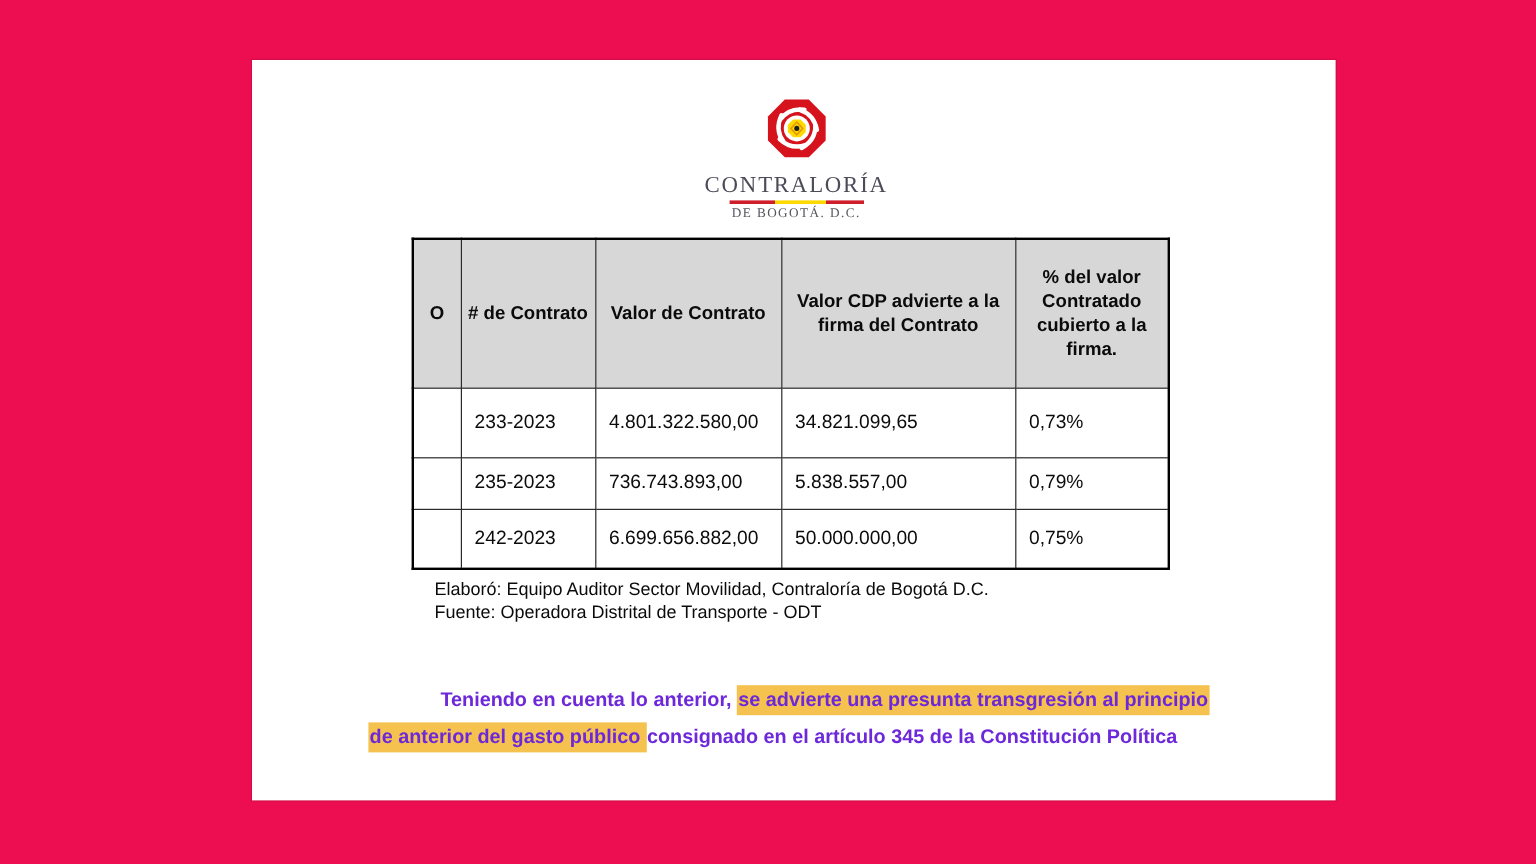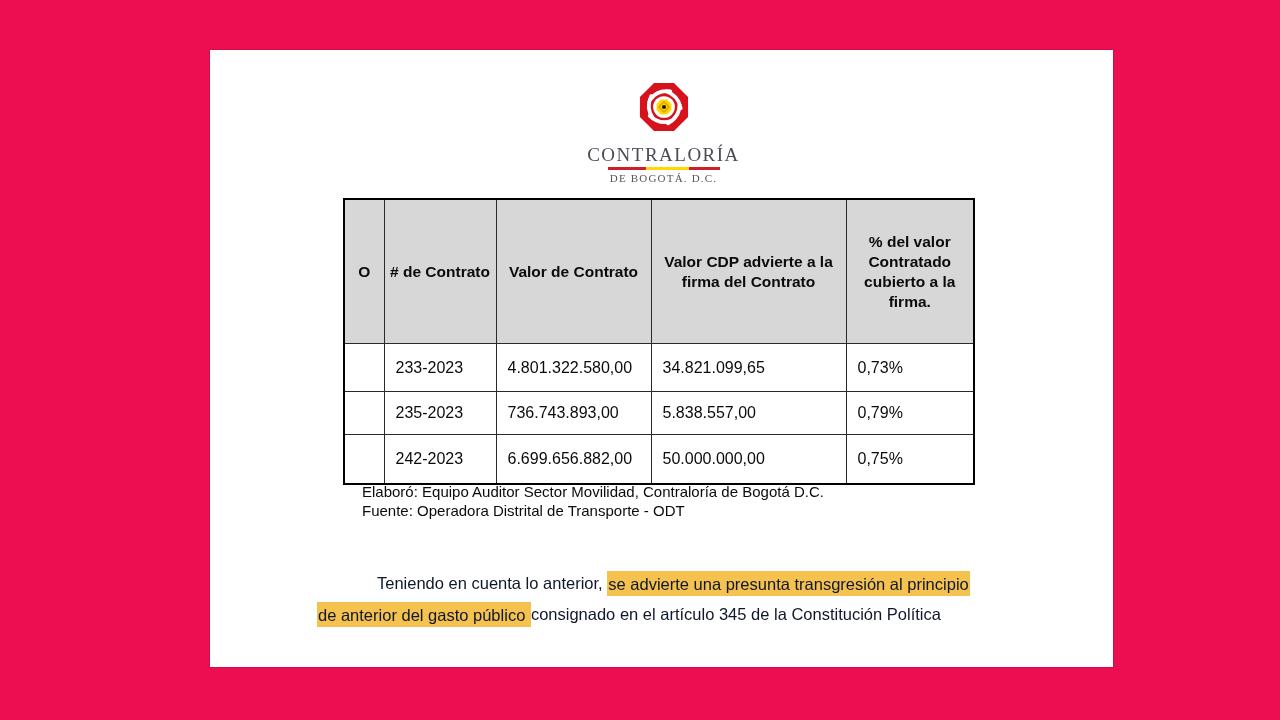--- a/index.html
+++ b/index.html
@@ -31,40 +31,40 @@
   
   table.contracts{
     position:absolute;left:133px;top:148px;
     border-collapse:collapse;table-layout:fixed;width:630px;
     border:2px solid #000;color:#0b0b0b;
   }
   table.contracts th,table.contracts td{border:1.5px solid #2a2a2a;overflow:hidden;}
   table.contracts th{
     background:var(--table_header_bg,#d7d7d7);
     font-weight:bold;font-size:15.5px;line-height:20px;
-    text-align:center;vertical-align:middle;padding:13px 5px;
+    text-align:center;vertical-align:middle;padding:3px 5px;
     height:117px;
     margin-left:20px;
   }
   table.contracts td{
     font-size:16px;padding:2px 4px 2px 11px;
     vertical-align:middle;text-align:left;background:#fff;white-space:nowrap;
   }
-  tr.row-a{height:48px;}
+  tr.row-a{height:58px;}
   tr.row-b{height:43px;}
   tr.row-c{height:49px;}
   
   .source{
     position:absolute;left:152px;top:432px;
     font-size:15px;line-height:19px;color:#0b0b0b;white-space:nowrap;
   }
   
   .para{
-    position:absolute;left:107px;top:518px;width:720px;
-    font-size:16.5px;line-height:31px;color:#0f172a;
+    position:absolute;left:97px;top:518px;width:720px;
+    font-size:16.5px;line-height:31px;color:#6d28d9;font-weight:bold;
   }
   .pline{white-space:nowrap;}
   .pline-indent{text-indent:60px;}
   .hl{background:var(--highlight,#f5c250);padding:3.5px 1px;}
 </style>
 </head>
 <body>
 
 <div class="canvas">
   <div class="paper">

